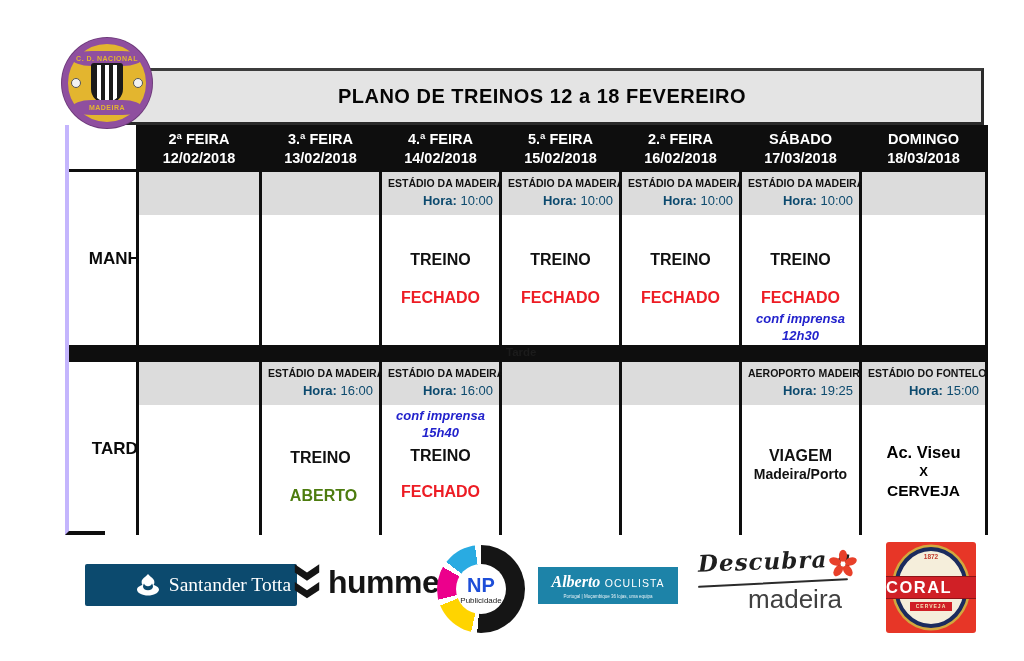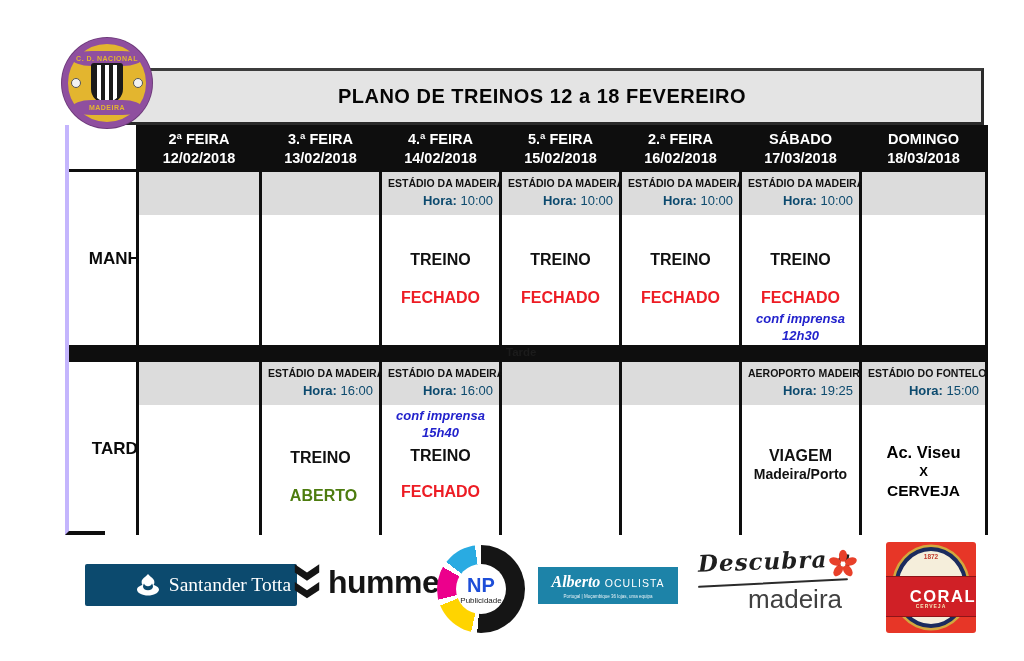--- a/index.html
+++ b/index.html
@@ -108,24 +108,24 @@
                      background:#2b2b2b; transform:rotate(-3deg); border-radius:2px; }
   .descubra .word { margin-top:10px; text-align:right; padding-right:24px;
                     font-size:26px; color:#404040; }
   .coral { position:absolute; left:886px; top:542px; width:90px; height:91px;
            background:#e73627; border-radius:3px; }
   .coral .oval { position:absolute; left:8px; top:5px; width:74px; height:81px;
                  background:#f5eedb; border:4px solid #1b2b5e; border-radius:50%;
                  box-shadow:0 0 0 2.5px #d2a83e; }
   .coral .year { position:absolute; left:0; right:0; top:11px; text-align:center;
                  font-size:6.5px; font-weight:bold; color:#c0392b; }
-  .coral .banner { position:absolute; left:0; right:0; top:34px; height:41px;
+  .coral .banner { position:absolute; left:0; right:0; top:34px; height:23px;
                    background:#d02026; border-top:1px solid #8e1418;
                    border-bottom:1px solid #8e1418; display:flex; align-items:center;
-                   justify-content:flex-end; }
+                   justify-content:flex-start; }
   .coral .banner span { color:#fff; font-weight:800; font-size:16.5px;
                         letter-spacing:1.5px; }
   .coral .cerveja { position:absolute; left:24px; top:60px; width:42px; height:9px;
                     background:#d02026; color:#f5e6b8; font-size:5px; font-weight:bold;
                     text-align:center; line-height:9px; letter-spacing:1px; }
 </style>
 </head>
 <body>
 
 <div class="badge">

